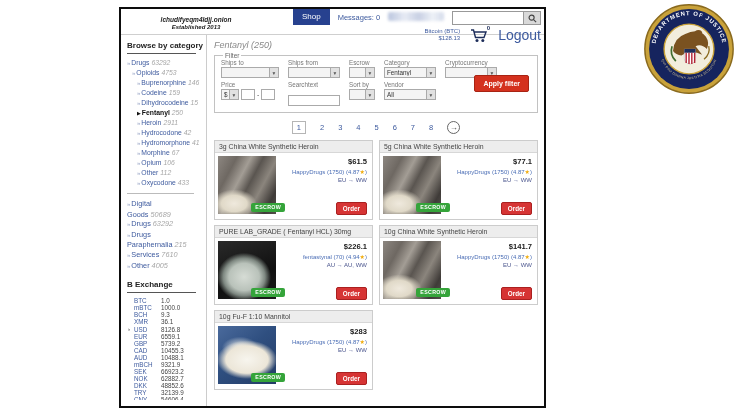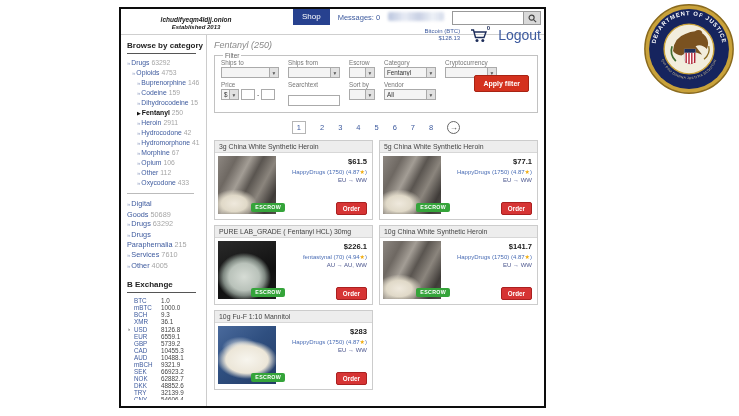--- a/index.html
+++ b/index.html
@@ -36,21 +36,21 @@
   
   .pagebody { flex:1; display:flex; overflow:hidden; }
   .sidebar { width:86px; flex:none; border-right:1px solid #ccc; padding:6px 10px 0 6px; overflow:hidden; }
   .sb-h { font-size:8px; font-weight:bold; color:#222; border-bottom:1px solid #555; padding-bottom:3px; margin-bottom:4px; white-space:nowrap; }
   .cat { font-size:6.8px; line-height:9px; white-space:nowrap; cursor:pointer; }
   .ind1 { padding-left:5px; } .ind2 { padding-left:10px; }
   .mk { color:#9aa7c7; font-size:6px; margin-right:1px; }
   .mk-sel { color:#111; font-size:5px; }
   .cat .lbl { color:#3d5a9e; }
   .cat .lbl.bold { color:#111; font-weight:bold; }
-  .cnt { color:#a6a6a6; margin-left:2px; }
+  .cnt { color:#a6a6a6; font-style:italic; margin-left:2px; }
   .sb-div { border:none; border-top:1px solid #bbb; margin:5px 2px 5px 0; }
   .sec { font-size:7.3px; line-height:9.6px; cursor:pointer; }
   .sec .lbl { color:#3d5a9e; }
   .exch-h { margin-top:9px; }
   .rates { margin-top:2px; padding-left:7px; max-height:103px; overflow:hidden; }
   .rate { display:flex; font-size:6.3px; line-height:7.1px; position:relative; }
   .rmk { position:absolute; left:-6px; color:#222; font-size:6px; }
   .rcode { width:27px; color:#3d5a9e; }
   .rval { color:#444; }
 

